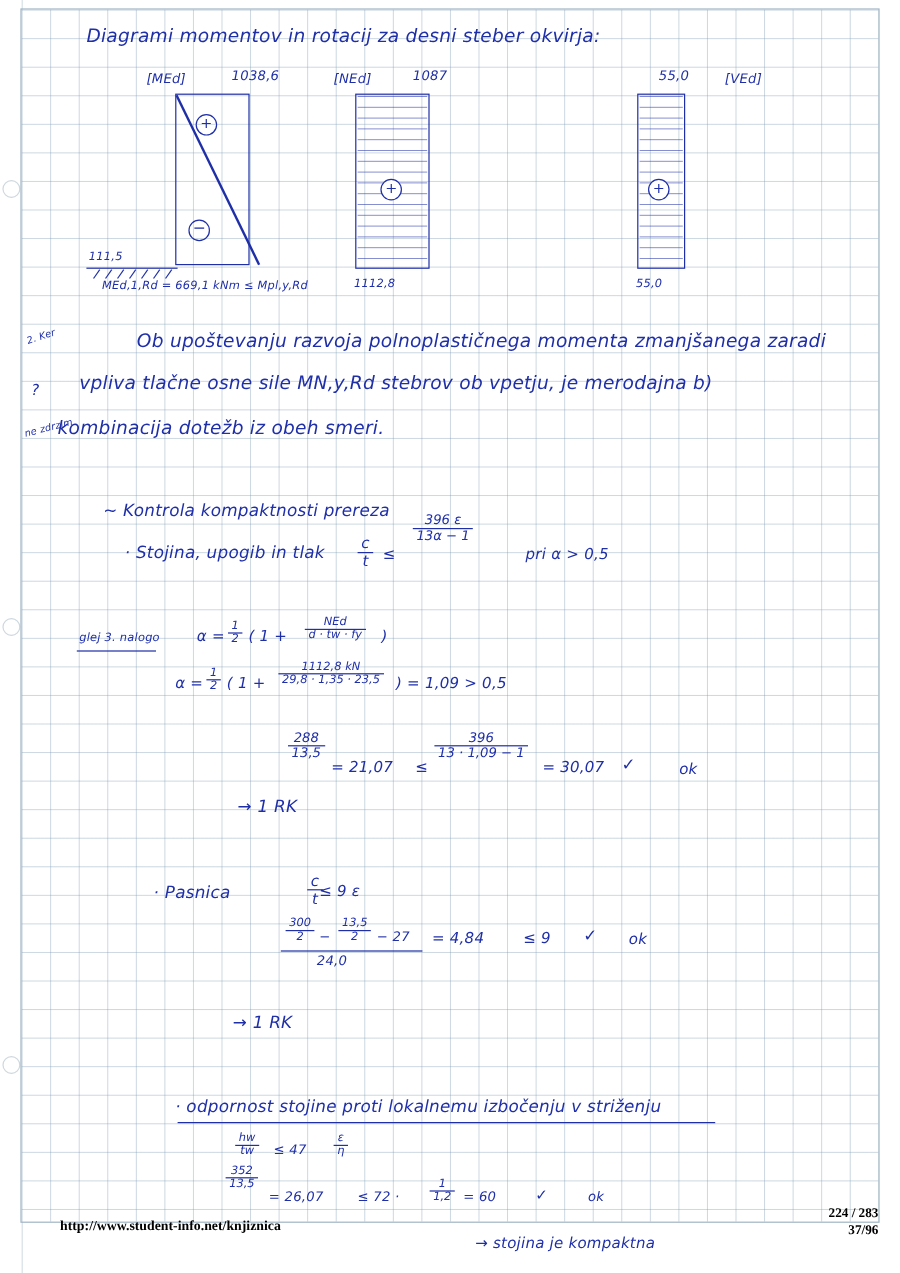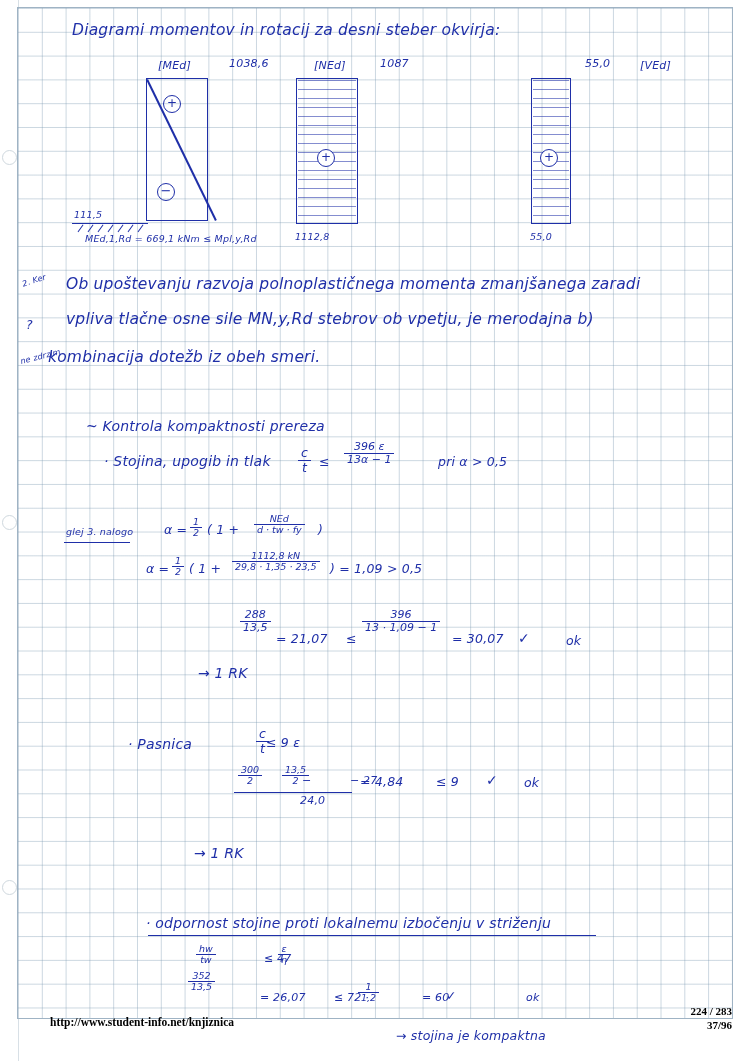--- a/index.html
+++ b/index.html
@@ -65,21 +65,21 @@
     color: #1f2fa8;
     font-family: "DejaVu Sans", sans-serif;
     font-style: italic;
     white-space: pre;
     letter-spacing: 0.2px;
     line-height: 1.15;
   }
   .hw.s20 { font-size: 15.5px; }
   .hw.s18 { font-size: 14px; }
   .hw.s16 { font-size: 12.5px; }
-  .hw.s14 { font-size: 11px; margin-left: 36px; }
+  .hw.s14 { font-size: 11px; }
   .hw.s12 { font-size: 9.5px; }
   .hw.s10 { font-size: 8px; }
 
   
   .diagbox {
     position: absolute;
     border: 1.6px solid #1f2fa8;
     box-sizing: border-box;
   }
   .hatch {
@@ -209,33 +209,33 @@
 
   <div class="diagbox" style="left:531px; top:78px; width:40px; height:146px;"></div>
   <div class="hatch" style="left:533px; top:80px; width:36px; height:142px;"></div>
   <div class="circ" style="left:540px; top:149px; background:#fff;">+</div>
   <div class="hw s12" style="left:530px; top:232px;">55,0</div>
 
   <div class="hw s10" style="left:22px; top:276px; transform: rotate(-18deg);">2. Ker</div>
   <div class="hw s16" style="left:26px; top:318px;">?</div>
   <div class="hw s10" style="left:20px; top:352px; transform: rotate(-14deg);">ne zdrzim</div>
 
-  <div class="hw s20" style="left:66px; top:276px;">Ob upoštevanju razvoja polnoplastičnega momenta zmanjšanega zaradi</div>
+  <div class="hw s20" style="left:66px; top:276px;padding-left:48px;">Ob upoštevanju razvoja polnoplastičnega momenta zmanjšanega zaradi</div>
   <div class="hw s20" style="left:48px; top:349px;">kombinacija dotežb iz obeh smeri.</div>
   <div class="hw s20" style="left:66px; top:311px;">vpliva tlačne osne sile MN,y,Rd stebrov ob vpetju, je merodajna b)</div>
 
   <div class="hw s18" style="left:86px; top:418px;">~ Kontrola kompaktnosti prereza</div>
   <div class="hw s18" style="left:104px; top:453px;">· Stojina, upogib in tlak</div>
 
   <div class="frac s16" style="left:298px; top:446px;">
     <span class="num">c</span>
     <span class="den">t</span>
   </div>
   <div class="hw s16" style="left:319px; top:455px;">≤</div>
-  <div class="frac s14" style="left:344px; top:441px;">
+  <div class="frac s14" style="left:344px; top:428px;">
     <span class="num">396 ε</span>
     <span class="den">13α − 1</span>
   </div>
   <div class="hw s16" style="left:438px; top:455px;">pri α &gt; 0,5</div>
 
   <div class="hw s12" style="left:66px; top:527px;">glej 3. nalogo</div>
   <div class="underline" style="left:64px; top:542px; width:66px;"></div>
 
   <div class="hw s16" style="left:164px; top:523px;">α = </div>
   <div class="frac s12" style="left:190px; top:517px;">

